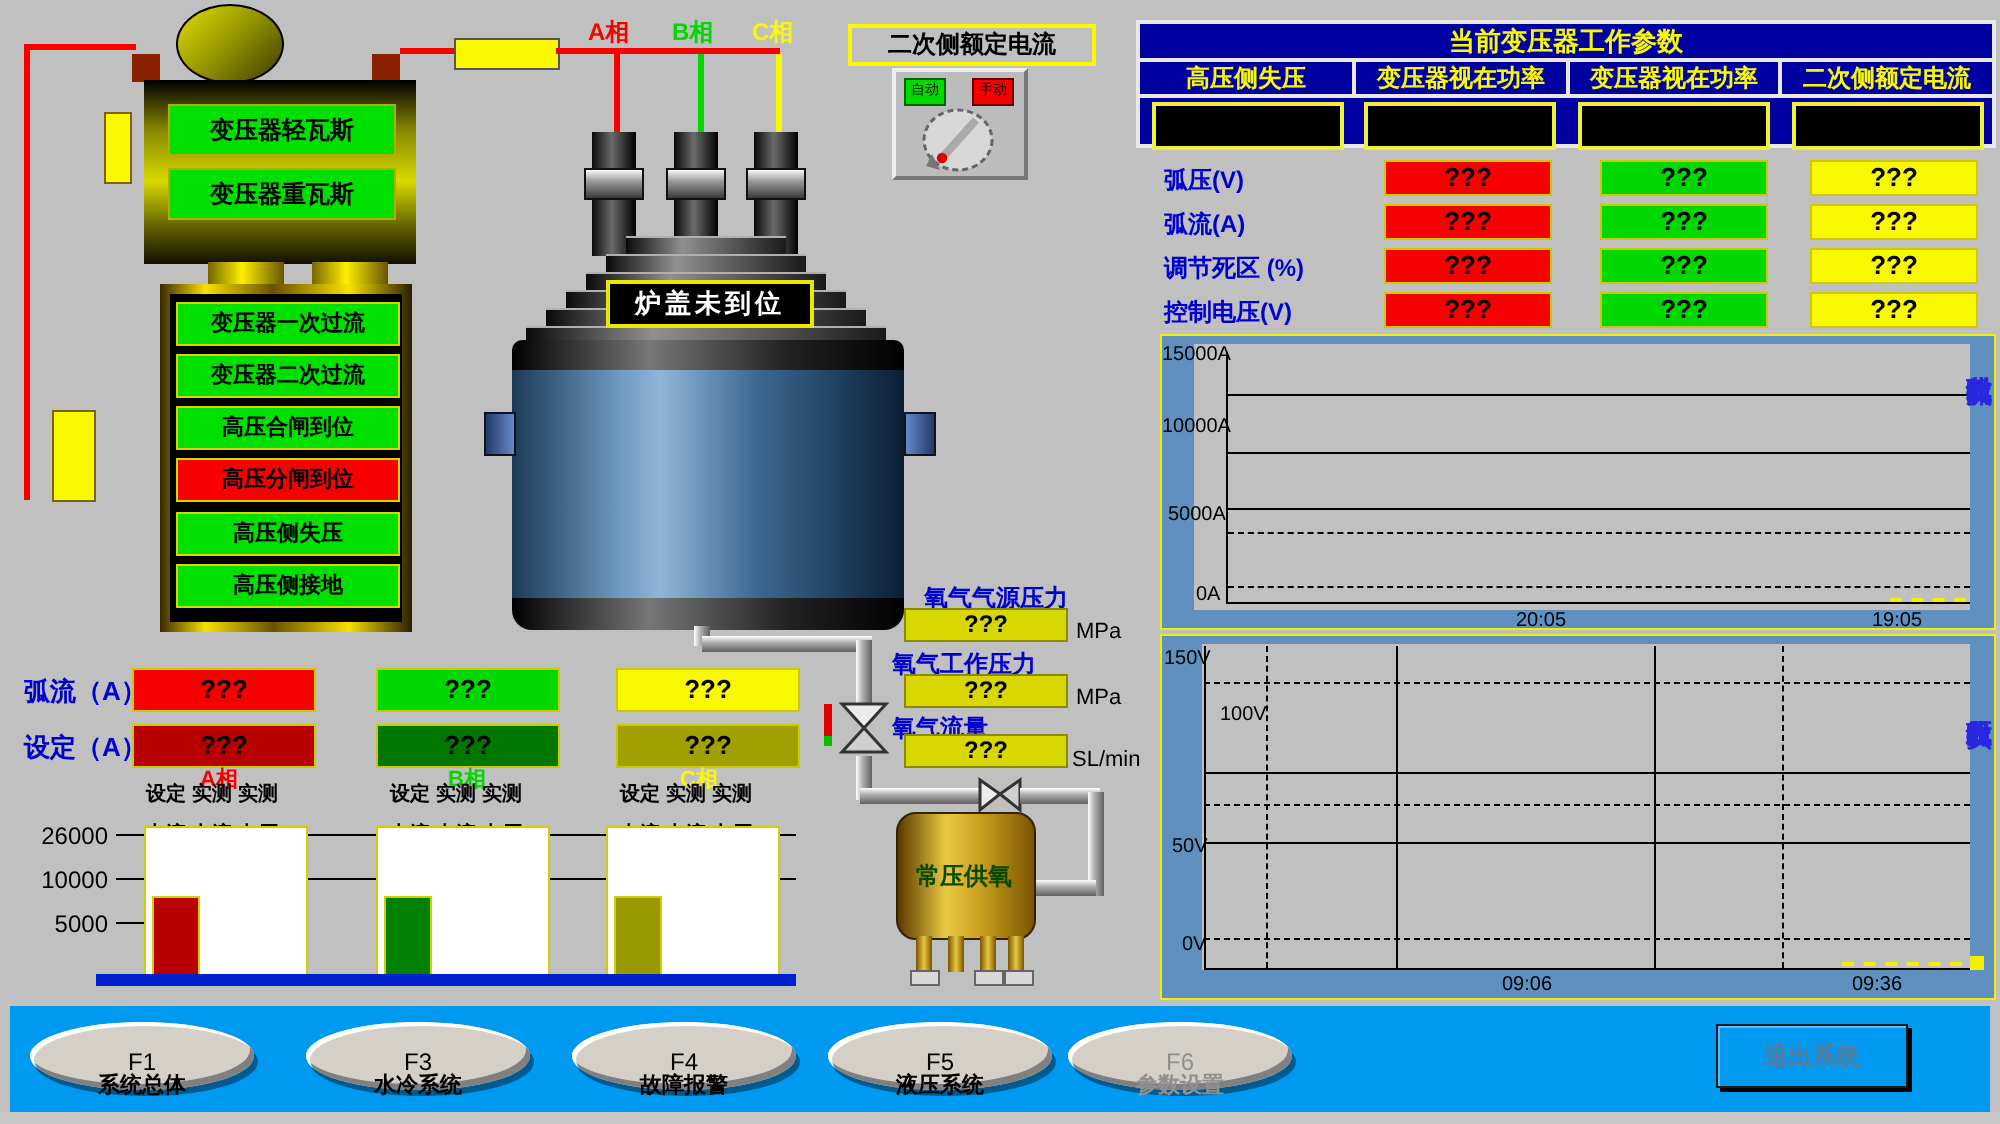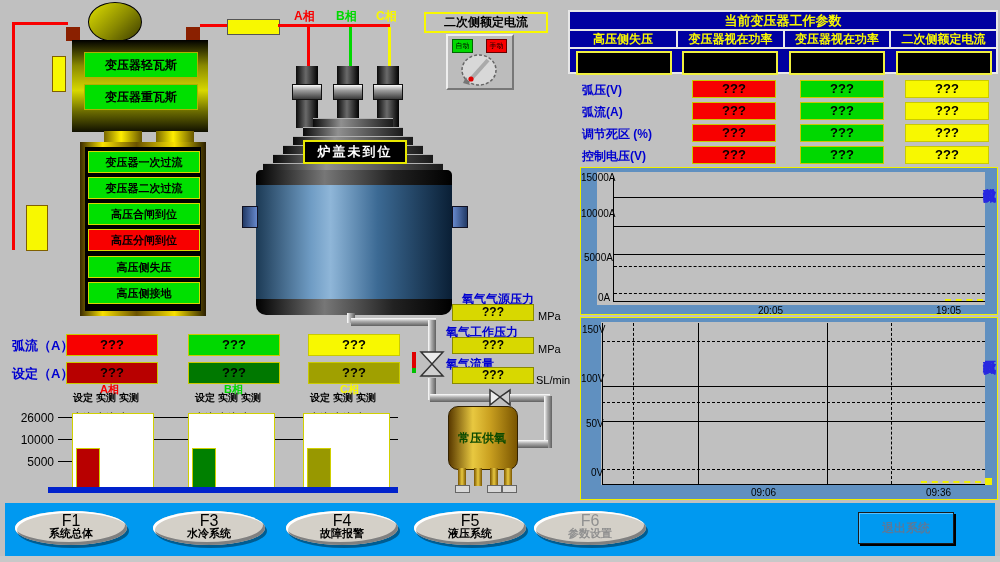--- a/index.html
+++ b/index.html
@@ -23,21 +23,21 @@
   .gridH{border-top:1px solid #000;height:0;}
   .gridHd{border-top:1px dashed #000;height:0;}
   .gridV{border-left:1px solid #000;width:0;}
   .gridVd{border-left:1px dashed #000;width:0;}
   .vtitle{writing-mode:vertical-rl;text-orientation:upright;color:#2828e0;font-weight:bold;font-size:13px;line-height:14px;}
   .chartpanel{background:#6090c0;border:1px solid #f0f000;}
   .plot{background:#c0c0c0;}
   .ebtn{width:112px;height:34px;border-radius:50%;background:#d4d0c8;
         box-shadow:2px 3px 0 rgba(0,0,0,.4),inset 2px 2px 0 #ffffff,inset -2px -3px 0 #808080;
         text-align:center;color:#000;cursor:pointer;}
-  .ebtn .k{font-size:16px;margin-top:4px;line-height:12px;}
+  .ebtn .k{font-size:12px;margin-top:14px;line-height:12px;}
   .ebtn .l{font-size:11px;font-weight:bold;line-height:12px;}
   .ebtn.disabled{color:#909090;}
   .tblcell{color:#f8f800;font-weight:bold;font-size:12px;text-align:center;border-left:2px solid #e8e8e8;
            line-height:16px;height:16px;float:left;box-sizing:border-box;}
   .blackbox{background:#000;border:2px solid #f0f040;height:20px;}
   .legend3{display:flex;gap:3px;justify-content:center;}
   .legend3 span{font-size:10px;font-weight:bold;line-height:10px;text-align:center;display:block;}
   .elec{background:linear-gradient(90deg,#0a0a0a,#6a6a6a 45%,#000000);}
   .clamp{background:linear-gradient(180deg,#fafafa,#9a9a9a 40%,#3a3a3a);border:1px solid #111;}
   .lidring{background:linear-gradient(90deg,#0a0a0a,#909090 35%,#1a1a1a);border-top:1px solid #b0b0b0;}
@@ -260,21 +260,21 @@
     <div class="a gridV" style="left:117px;top:5px;height:161px;"></div>
     <div class="a gridV" style="left:246px;top:5px;height:161px;"></div>
     <div class="a gridVd" style="left:52px;top:5px;height:161px;"></div>
     <div class="a gridVd" style="left:310px;top:5px;height:161px;"></div>
     <div class="a gridH" style="left:21px;top:68px;width:383px;"></div>
     <div class="a gridH" style="left:21px;top:103px;width:383px;"></div>
     <div class="a gridHd" style="left:21px;top:23px;width:383px;"></div>
     <div class="a gridHd" style="left:21px;top:84px;width:383px;"></div>
     <div class="a gridHd" style="left:21px;top:151px;width:383px;"></div>
     <div class="a tick10 f10" style="left:1px;top:6px;">150V</div>
-    <div class="a tick10 f10" style="left:0px;top:55px;">100V</div>
+    <div class="a tick10 f10" style="left:0px;top:34px;padding-left:29px;">100V</div>
     <div class="a tick10 f10" style="left:5px;top:100px;">50V</div>
     <div class="a tick10 f10" style="left:10px;top:149px;">0V</div>
     <div class="a" style="left:340px;top:163px;width:60px;border-top:2px dashed #f0f000;"></div>
     <div class="a" style="left:404px;top:160px;width:7px;height:7px;background:#f0f000;"></div>
     <div class="a tick10 f10" style="left:170px;top:169px;">09:06</div>
     <div class="a tick10 f10" style="left:345px;top:169px;">09:36</div>
     <div class="a vtitle" style="right:1px;top:32px;height:115px;">弧压实时曲线</div>
   </div>
 
   <div class="a" style="left:5px;top:503px;width:990px;height:53px;background:#0099f0;">

